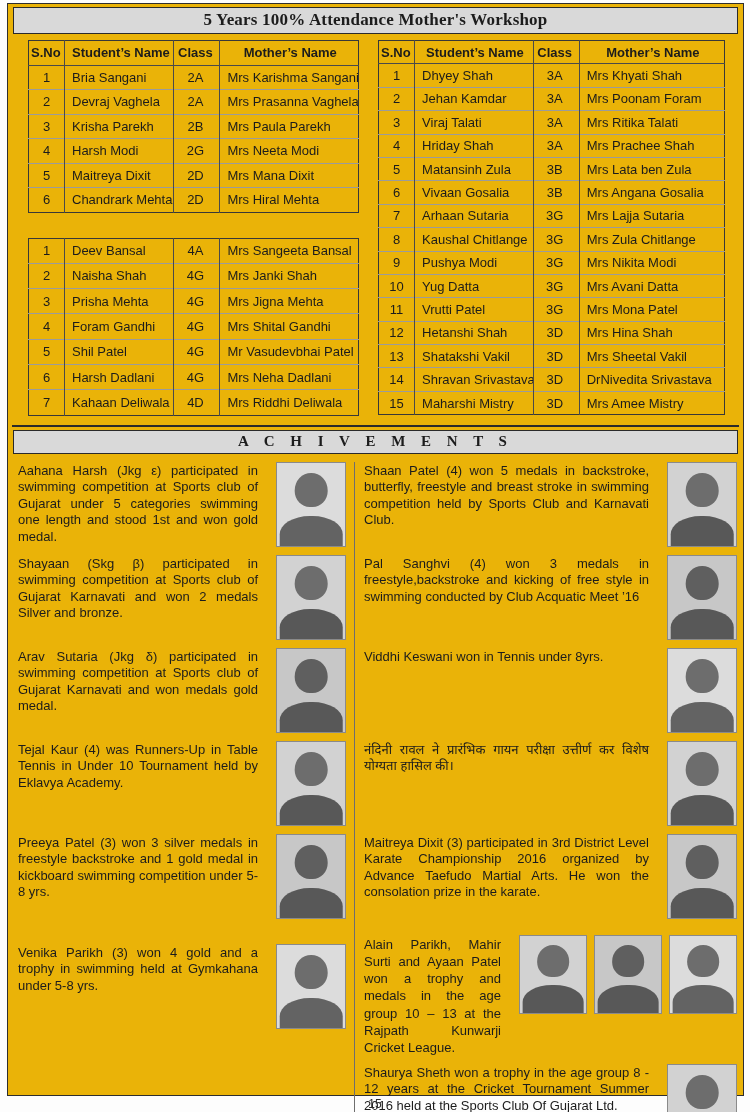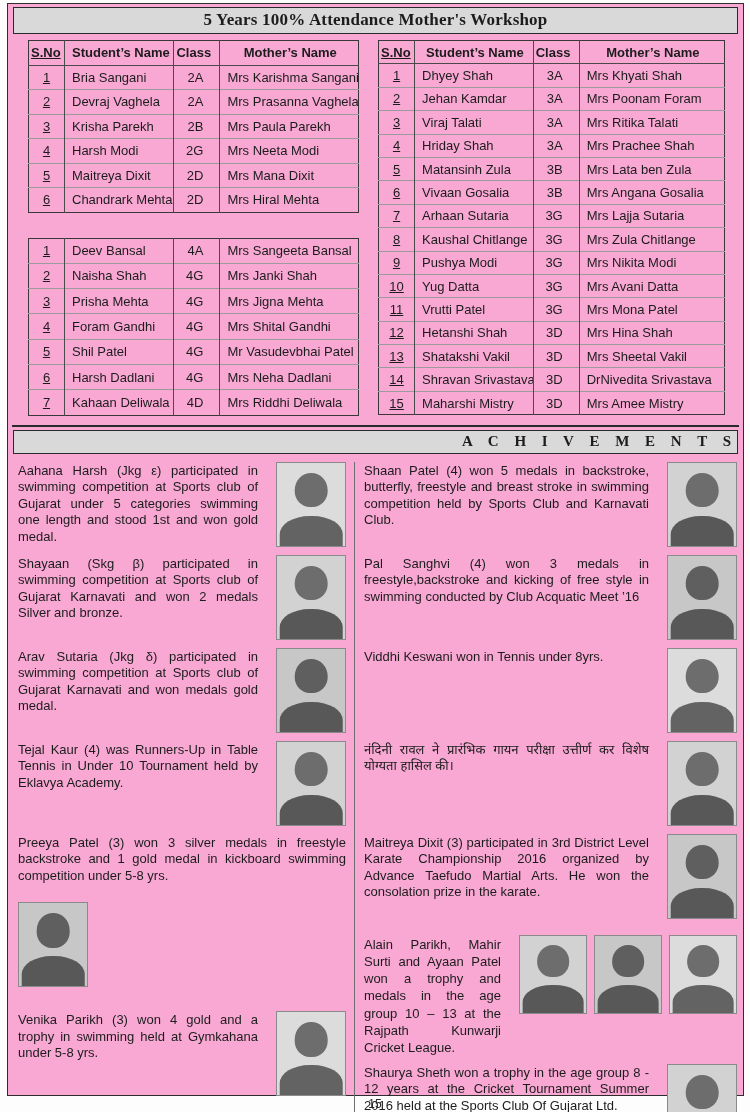--- a/index.html
+++ b/index.html
@@ -4,21 +4,21 @@
 <style>
   html,body { margin:0; padding:0; background:#ffffff; }
   .page {
     position:relative; width:750px; height:1112px; background:#fdfdfd;
     font-family:"Liberation Sans","DejaVu Sans",sans-serif; color:#1c1c1c;
     overflow:hidden; box-sizing:border-box;
   }
   .frame {
     position:absolute; left:7px; top:3px; right:6px; bottom:16px;
     border:1.5px solid #2e2e2e; box-sizing:border-box; padding:2px 4px;
-    background:#f9a8d4;
+    background:#eab308;
   }
   
   .title-bar {
     margin:1px 1px 6px 1px; border:1px solid #2a2a2a; background:#d9d9d9;
     text-align:center; font-family:"Liberation Serif","DejaVu Serif",serif;
     font-weight:bold; font-size:17px; padding:2px 0 3px; letter-spacing:.2px;
   }
   
   .tables-row { display:flex; gap:19px; padding:0 14px 0 16px; align-items:flex-start; }
   .col-left { width:47.5%; }
@@ -27,40 +27,40 @@
   th, td {
     border-left:1.3px solid #4a4a4a; border-top:1px solid #9b9b9b;
     font-size:13px; padding:3px 5px 3px 7px; overflow:hidden; white-space:nowrap;
   }
   tr > th:first-child, tr > td:first-child { border-left:none; }
   thead th { font-weight:bold; border-top:none; border-bottom:1.3px solid #4a4a4a; text-align:center; }
   tbody tr:first-child > td { border-top:none; }
   thead ~ tbody tr:first-child > td { border-top:1px solid #9b9b9b; }
   col.c-sno { width:36px; } col.c-class { width:46px; }
   col.c-name { width:42%; }
-  td:nth-child(1), th:nth-child(1) { text-align:center; padding-left:2px; padding-right:2px;text-decoration:underline; }
-  td:nth-child(3), th:nth-child(3) { text-align:right; padding-left:2px; padding-right:16px; }
+  td:nth-child(1), th:nth-child(1) { text-align:center; padding-left:2px; padding-right:2px; }
+  td:nth-child(3), th:nth-child(3) { text-align:center; padding-left:2px; padding-right:5px; }
   th:nth-child(1) { text-align:left; }
   .table-gap { height:25px; }
   #tbl-left-top td, #tbl-left-top th { height:17.5px; }
   #tbl-left-bottom td { height:18.3px; }
   #tbl-right td, #tbl-right th { height:16.4px; }
   
   .achv-rule { border-top:2.5px solid #2b2b2b; margin:9px 0 3px; }
   .achv-bar {
-    border:1px solid #2a2a2a; background:#d9d9d9; text-align:right;
+    border:1px solid #2a2a2a; background:#d9d9d9; text-align:center;
     font-family:"Liberation Serif","DejaVu Serif",serif; font-weight:bold;
     font-size:15px; letter-spacing:6px; padding:2px 0 3px; margin:0 1px 6px;
   }
   
   .achv-columns { display:flex; padding:2px 2px 0 6px; }
   .achv-left  { width:49.3%; padding-right:8px; box-sizing:border-box; }
   .achv-right { flex:1; border-left:1px solid #6e6e6e; padding-left:9px; box-sizing:border-box; }
   .achv-item { display:flex; gap:18px; min-height:86px; margin-bottom:7px; }
-  .achv-item.gap-lg { margin-bottom:24px;flex-direction:column; }
+  .achv-item.gap-lg { margin-bottom:24px; }
   .achv-item.h-plus { min-height:94px; }
   .achv-text {
     flex:1; font-size:13px; line-height:1.27; text-align:justify; padding-top:1px;
   }
   .achv-item.multi .achv-text { flex:0 0 137px; line-height:1.33; }
   .photo-col { display:flex; gap:7px; align-items:flex-start; }
   .photo {
     width:70px; height:85px; border:1px solid #8a8a8a; background:#d2d2d2;
     position:relative; overflow:hidden; flex:0 0 auto; box-sizing:border-box;
   }

